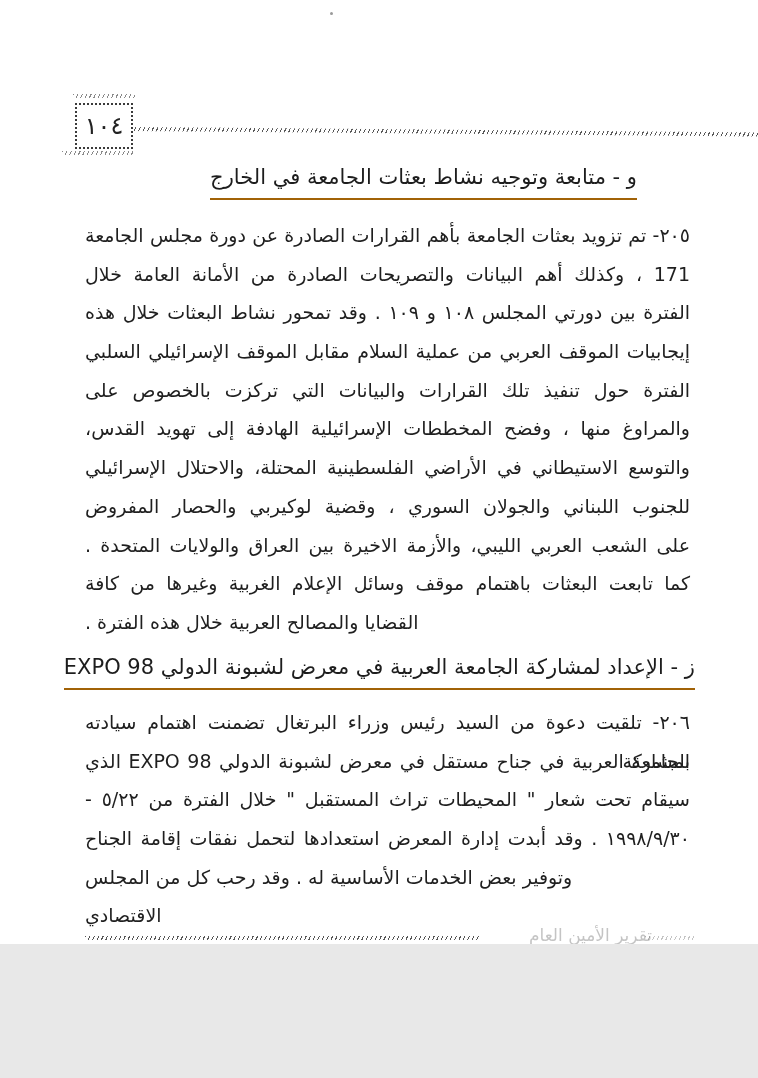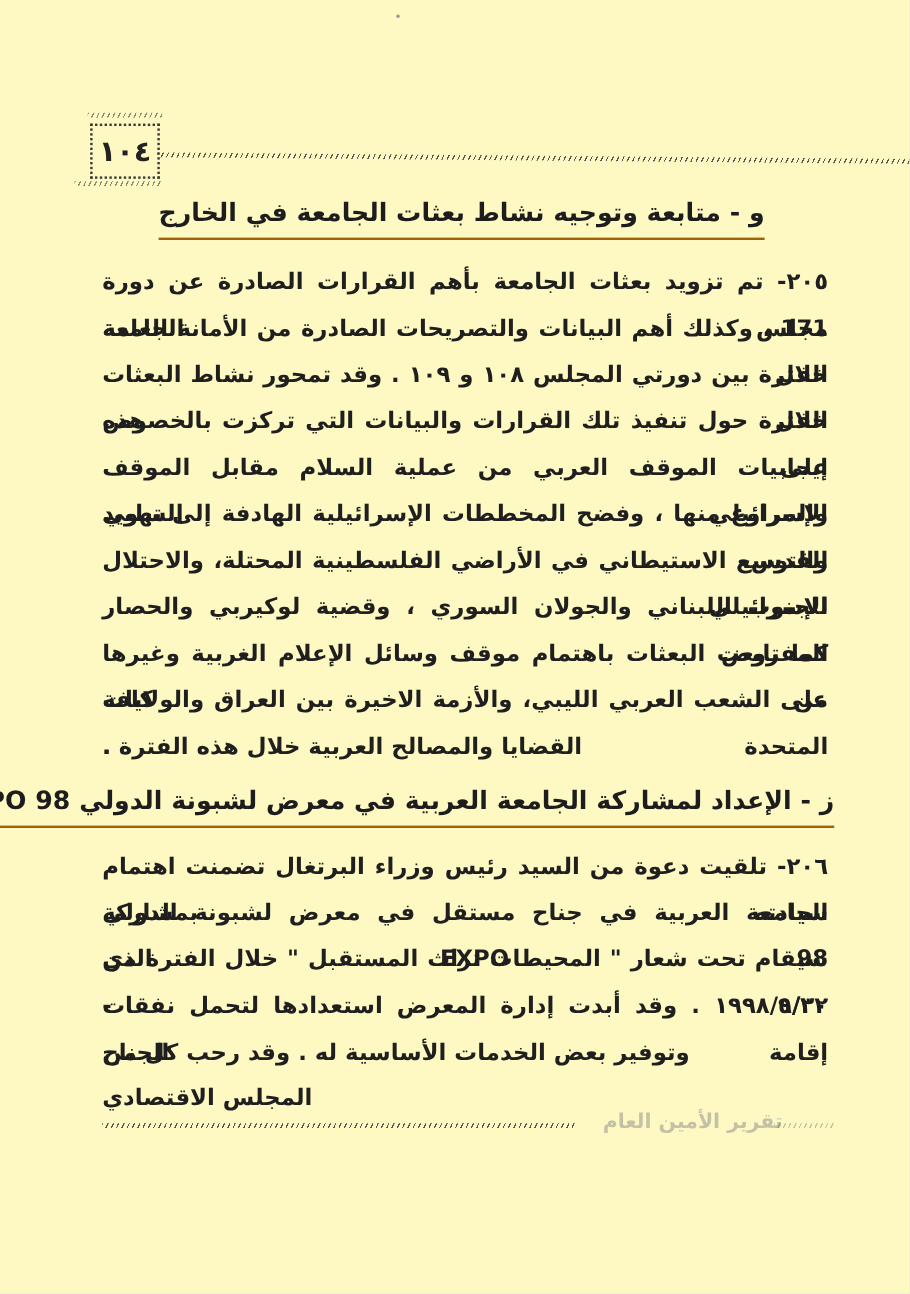--- a/index.html
+++ b/index.html
@@ -1,25 +1,24 @@
 <!DOCTYPE html>
 <html lang="ar" dir="rtl"><head>
 <meta charset="utf-8">
 <style>
   html,body{margin:0;padding:0;background:#e8e8e8;}
   .page{
     position:relative;
-    width:758px;height:1078px;
+    width:758px;height:944px;
     margin:0 auto;
-    background:#fef9c3;
+    background:#ffffff;
     overflow:hidden;
     direction:rtl;
     font-family:"DejaVu Sans",sans-serif;
     color:#1f1f1f;
-    font-weight:bold;
   }
   
   .hatch{
     position:absolute;
     height:4px;
     background-image:repeating-linear-gradient(115deg, rgba(45,45,45,.8) 0 1px, transparent 1px 4px);
     background-size:auto;
   }
   .speck{position:absolute;width:3px;height:3px;background:#9a9a9a;border-radius:50%;}
   
@@ -93,27 +92,27 @@
   </div>
   <div class="hatch box-bottom-hatch"></div>
   <div class="hatch header-rule"></div>
 
   <div class="sec-heading h1">و - متابعة وتوجيه نشاط بعثات الجامعة في الخارج</div>
 
   <div class="para p205">
     <div class="line just">٢٠٥- تم تزويد بعثات الجامعة بأهم القرارات الصادرة عن دورة مجلس الجامعة</div>
     <div class="line just">171 ، وكذلك أهم البيانات والتصريحات الصادرة من الأمانة العامة خلال</div>
     <div class="line just">الفترة بين دورتي المجلس ١٠٨ و ١٠٩ . وقد تمحور نشاط البعثات خلال هذه</div>
+    <div class="line just">إيجابيات الموقف العربي من عملية السلام مقابل الموقف الإسرائيلي السلبي</div>
     <div class="line just">الفترة حول تنفيذ تلك القرارات والبيانات التي تركزت بالخصوص على</div>
-    <div class="line just">إيجابيات الموقف العربي من عملية السلام مقابل الموقف الإسرائيلي السلبي</div>
     <div class="line just">والمراوغ منها ، وفضح المخططات الإسرائيلية الهادفة إلى تهويد القدس،</div>
     <div class="line just">والتوسع الاستيطاني في الأراضي الفلسطينية المحتلة، والاحتلال الإسرائيلي</div>
     <div class="line just">للجنوب اللبناني والجولان السوري ، وقضية لوكيربي والحصار المفروض</div>
+    <div class="line just">على الشعب العربي الليبي، والأزمة الاخيرة بين العراق والولايات المتحدة .</div>
     <div class="line just">كما تابعت البعثات باهتمام موقف وسائل الإعلام الغربية وغيرها من كافة</div>
-    <div class="line just">على الشعب العربي الليبي، والأزمة الاخيرة بين العراق والولايات المتحدة .</div>
     <div class="line end indent-205">القضايا والمصالح العربية خلال هذه الفترة .</div>
   </div>
 
   <div class="sec-heading h2">ز - الإعداد لمشاركة الجامعة العربية في معرض لشبونة الدولي EXPO 98</div>
 
   <div class="para p206">
     <div class="line just">٢٠٦- تلقيت دعوة من السيد رئيس وزراء البرتغال تضمنت اهتمام سيادته بمشاركة</div>
     <div class="line just">الجامعة العربية في جناح مستقل في معرض لشبونة الدولي EXPO 98 الذي</div>
     <div class="line just">سيقام تحت شعار " المحيطات تراث المستقبل " خلال الفترة من ٥/٢٢ -</div>
     <div class="line just">١٩٩٨/٩/٣٠ . وقد أبدت إدارة المعرض استعدادها لتحمل نفقات إقامة الجناح</div>

